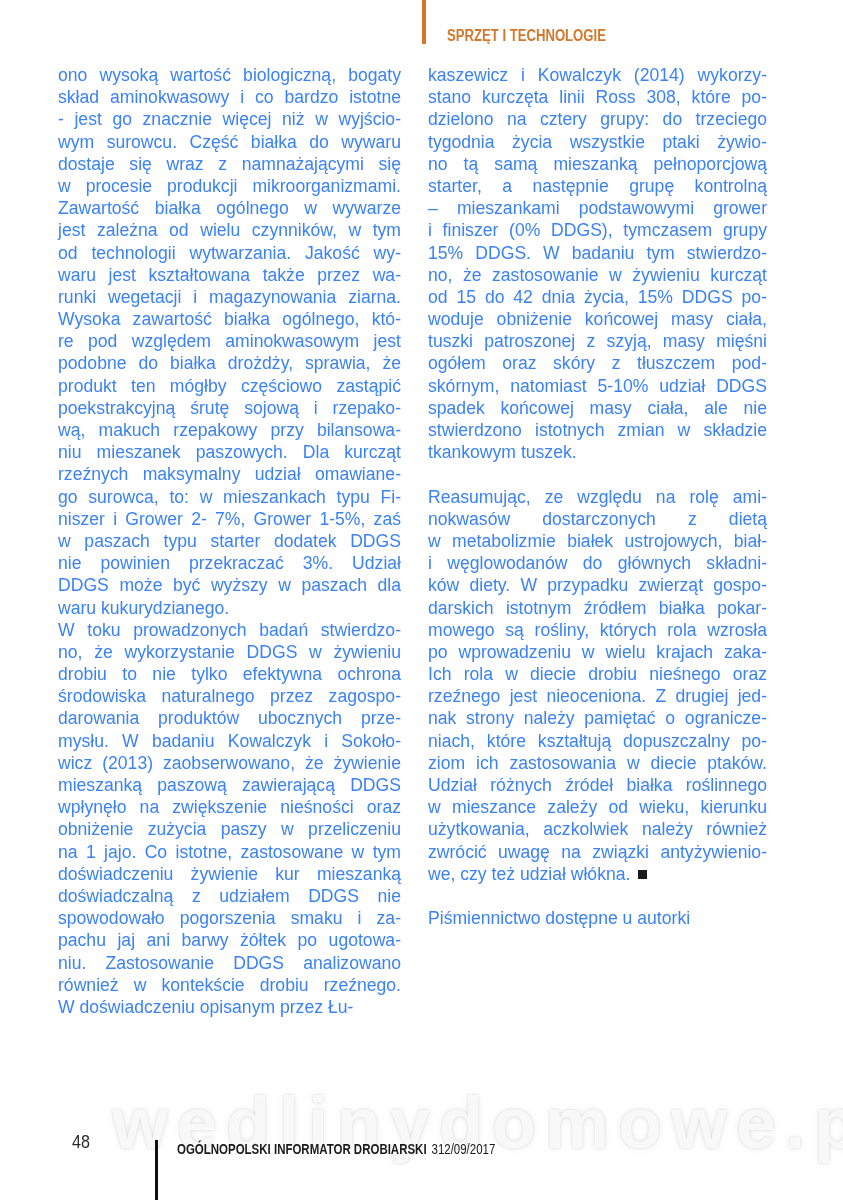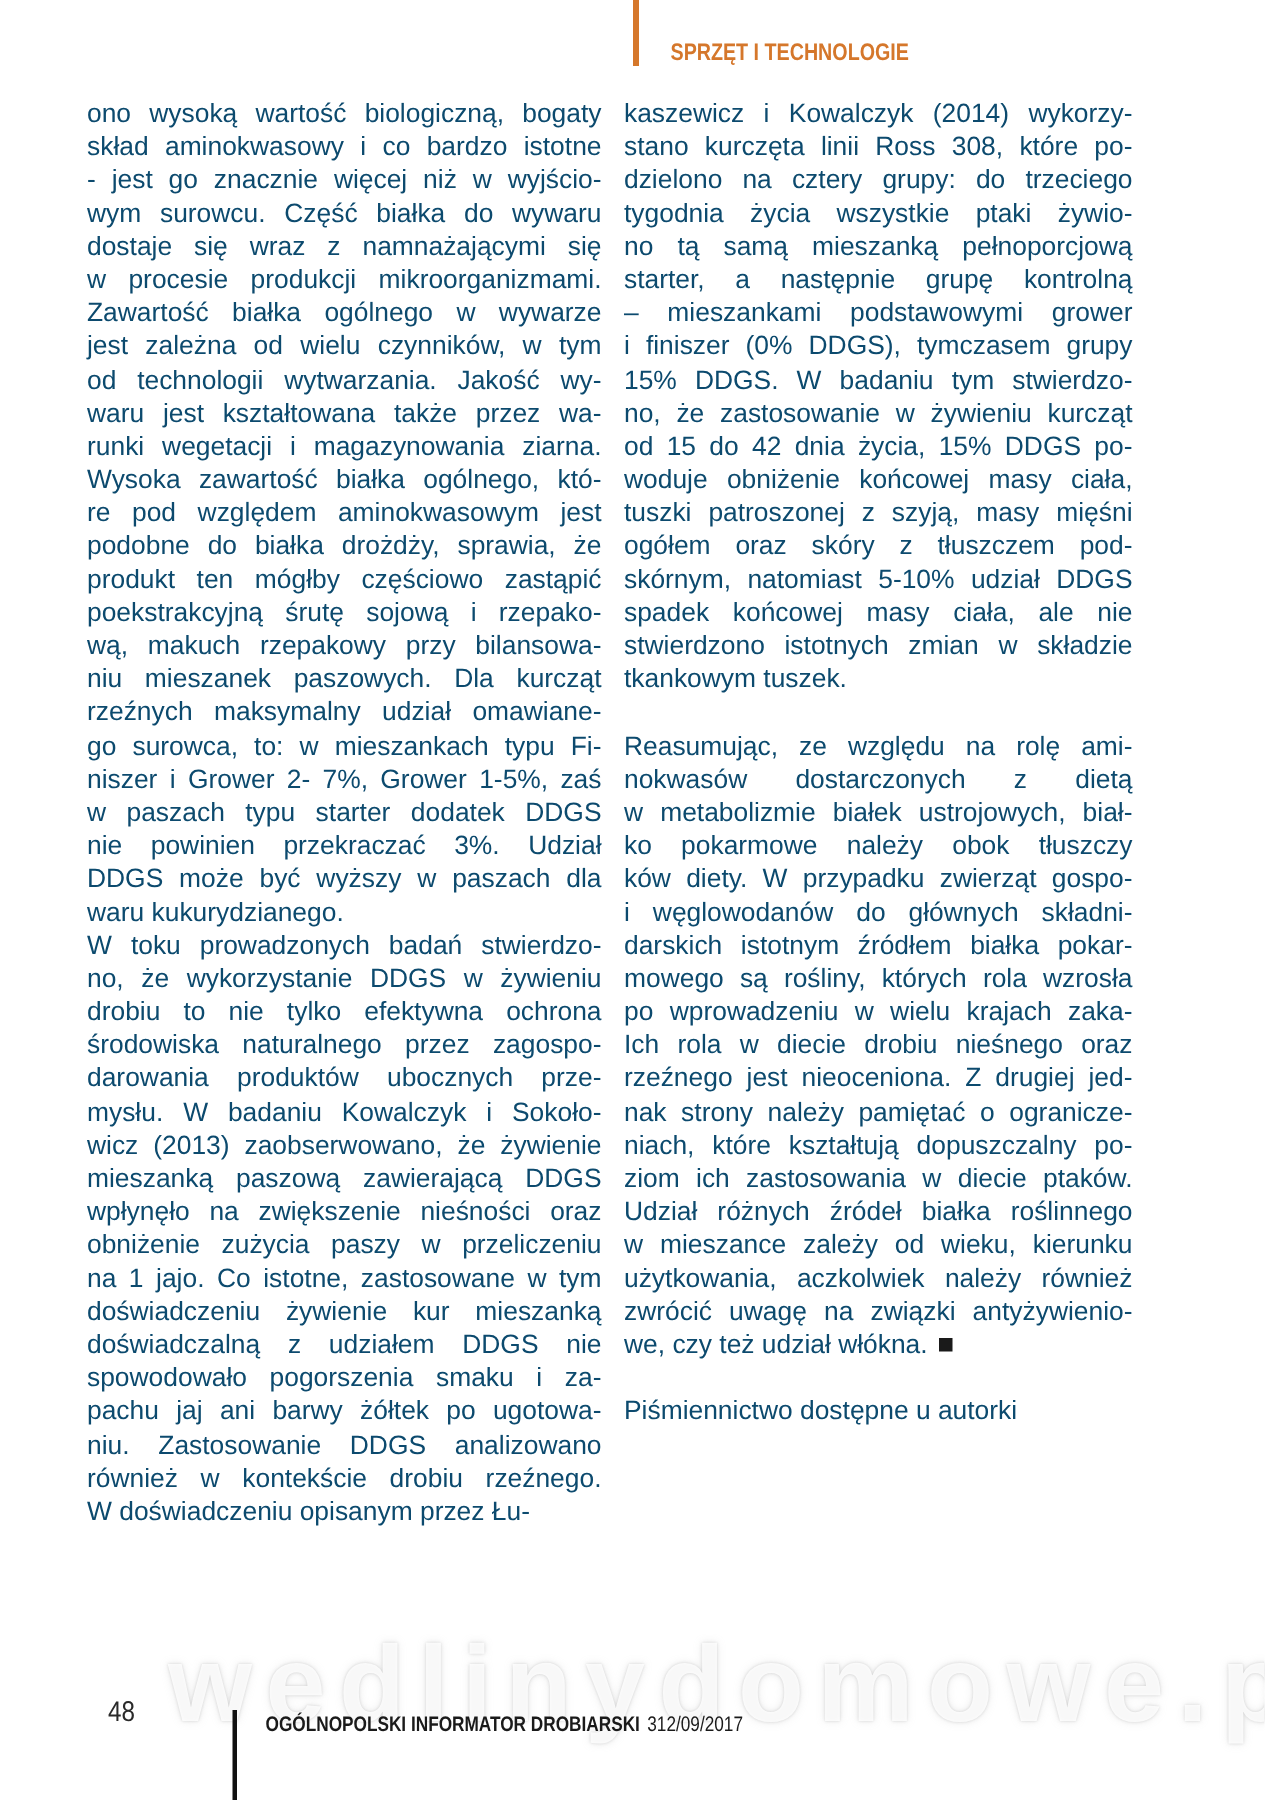--- a/index.html
+++ b/index.html
@@ -43,28 +43,28 @@
       transform: scaleX(0.82);
       transform-origin: left top;
       white-space: nowrap;
     }
     
     .column {
       position: absolute;
       top: 64px;
       font-size: 17.6px;
       line-height: 22.2px;
-      color: #0c4a6e;
+      color: #3b82f6;
     }
     .column-left {
       left: 58px;
       width: 343px;
     }
     .column-right {
-      left: 416px;
+      left: 428px;
       width: 339px;
     }
     .para {
       margin: 0;
       padding: 0;
     }
     .line {
       display: block;
       text-align: justify;
       text-align-last: justify;
@@ -212,23 +212,22 @@
         <span class="line">skórnym, natomiast 5-10% udział DDGS</span>
         <span class="line">spadek końcowej masy ciała, ale nie</span>
         <span class="line">stwierdzono istotnych zmian w składzie</span>
         <span class="line last">tkankowym tuszek.</span>
       </div>
       <div class="para-gap"></div>
       <div class="para">
         <span class="line">Reasumując, ze względu na rolę ami-</span>
         <span class="line">nokwasów dostarczonych z dietą</span>
         <span class="line">w metabolizmie białek ustrojowych, biał-</span>
-        <span class="line">ko pokarmowe należy obok tłuszczy</span>
+        <span class="line">i węglowodanów do głównych składni-</span>
         <span class="line">ków diety. W przypadku zwierząt gospo-</span>
-        <span class="line">i węglowodanów do głównych składni-</span>
         <span class="line">darskich istotnym źródłem białka pokar-</span>
         <span class="line">mowego są rośliny, których rola wzrosła</span>
         <span class="line">po wprowadzeniu w wielu krajach zaka-</span>
         <span class="line">Ich rola w diecie drobiu nieśnego oraz</span>
         <span class="line">rzeźnego jest nieoceniona. Z drugiej jed-</span>
         <span class="line">nak strony należy pamiętać o ogranicze-</span>
         <span class="line">niach, które kształtują dopuszczalny po-</span>
         <span class="line">ziom ich zastosowania w diecie ptaków.</span>
         <span class="line">Udział różnych źródeł białka roślinnego</span>
         <span class="line">w mieszance zależy od wieku, kierunku</span>

